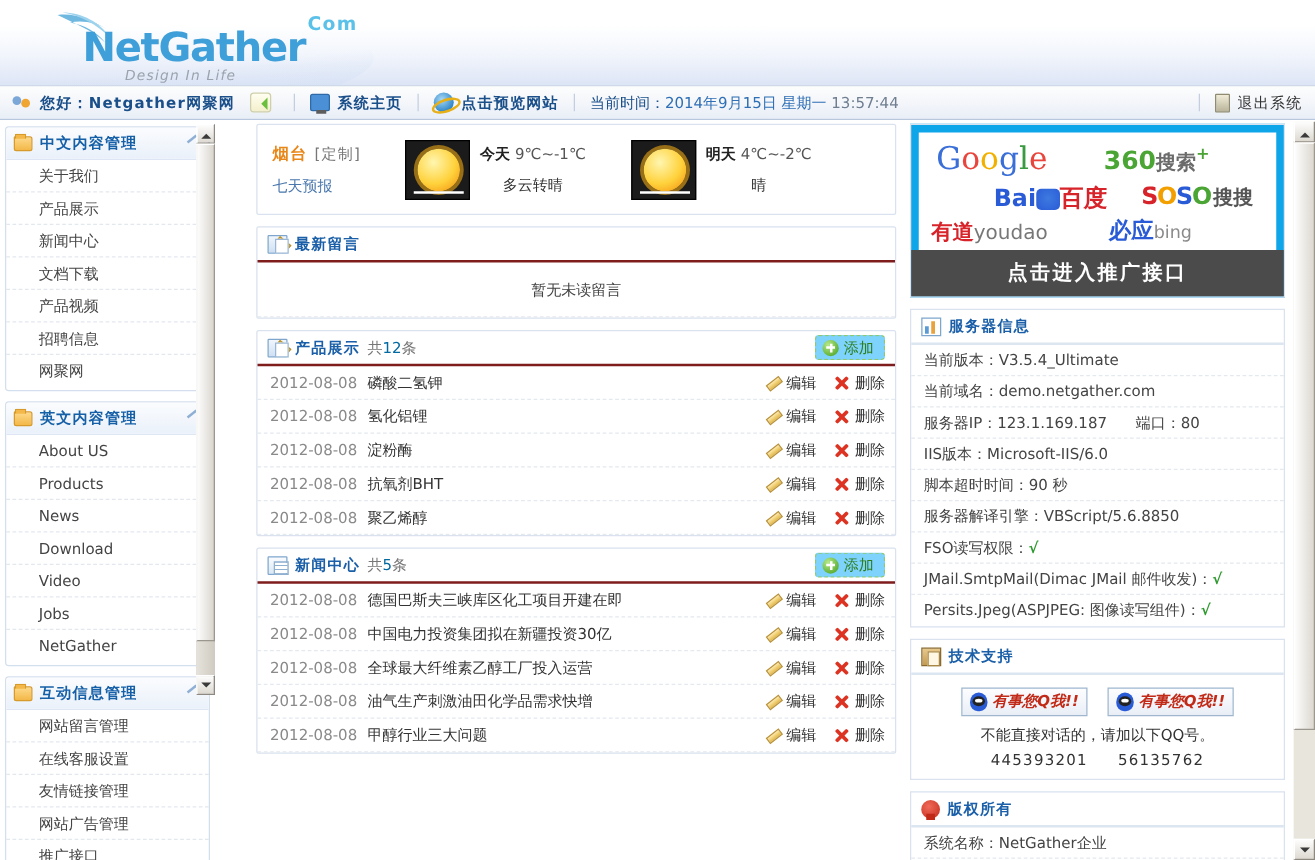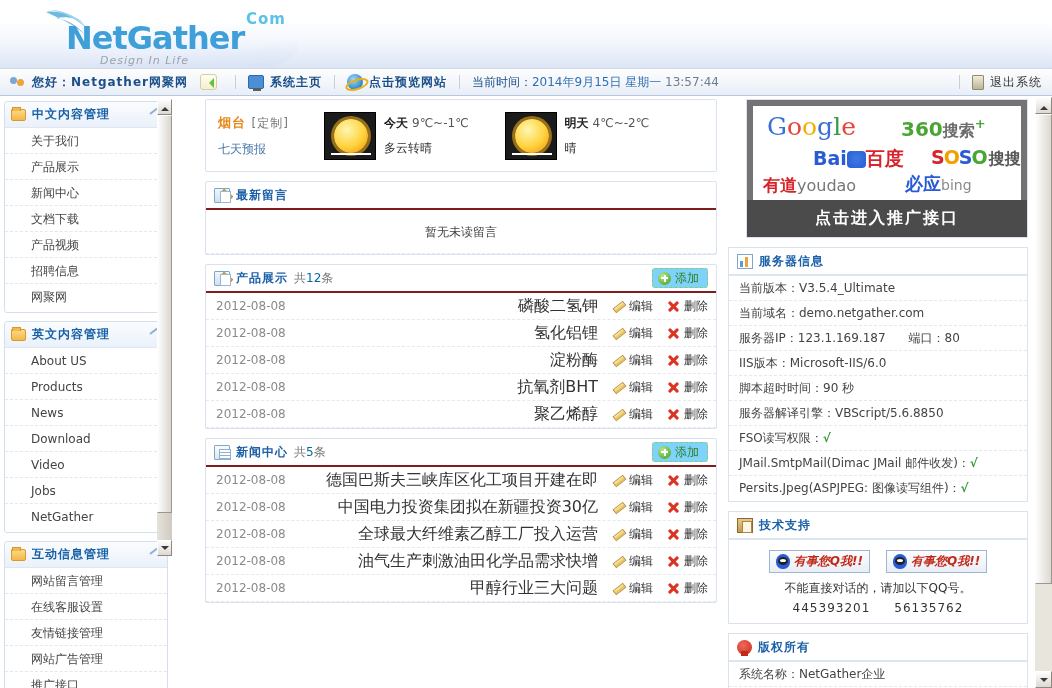--- a/index.html
+++ b/index.html
@@ -123,21 +123,21 @@
   .w-city .f { margin-top:9px;font-size:12px;color:#4a77ad; }
   .w-day { display:flex; align-items:center; margin-left:14px; }
   .w-sun { width:52px;height:48px;background:#1b1b1b;position:relative;flex:none;margin-right:8px;border:1px solid #000;}
   .w-sun:before{content:"";position:absolute;left:9px;top:6px;width:34px;height:34px;border-radius:50%;
     background:radial-gradient(circle at 38% 32%,#fff6b0,#ffd23c 55%,#f08a0a 100%);
     box-shadow:0 0 0 3px rgba(255,180,20,.55);}
   .w-sun:after{content:"";position:absolute;left:6px;bottom:4px;width:40px;height:2px;background:#fff;}
   .w-txt .l1 { font-size:12px; color:#333; margin-bottom:8px;}
   .w-txt .l1 b{color:#222;}
   .w-txt .l1 .t{color:#555;margin-left:4px;}
-  .w-txt .l2 { font-size:12px; color:#333; }
+  .w-txt .l2 { font-size:12px; color:#333;text-align:center; }
 
   .card-head {
     height:28px; display:flex; align-items:center; padding:0 8px;
     border-bottom:2px solid #7f1d1d;
     text-align:center;
   }
   .ch-icon{width:16px;height:15px;margin-right:6px;flex:none;position:relative;
     background:linear-gradient(#f1f6fc,#cfe0f2);border:1px solid #7ea6cd;border-radius:1px;}
   .ch-icon:after{content:"";position:absolute;left:5px;top:2px;width:9px;height:10px;background:#fff;border:1px solid #9ab8d6;}
   .ch-icon.pencil:before{content:"";position:absolute;left:6px;top:3px;width:10px;height:3px;background:#e8c25a;transform:rotate(40deg);border:1px solid #b8902f;}
@@ -154,32 +154,32 @@
   .btn-add .plus{width:13px;height:13px;border-radius:50%;background:radial-gradient(circle at 35% 30%,#b6e98a,#3f9b18);position:relative;margin-right:4px;flex:none;}
   .btn-add .plus:before{content:"";position:absolute;left:3px;top:5.5px;width:7px;height:2px;background:#fff;}
   .btn-add .plus:after{content:"";position:absolute;left:5.5px;top:3px;width:2px;height:7px;background:#fff;}
   .btn-add span{font-size:12px;color:#2e7d1a;}
 
   .empty-row { height:44px; line-height:44px; text-align:center; font-size:12px; color:#444; border-bottom:1px dashed #e4e9f0;}
 
   .row{ height:27px; display:flex; align-items:center; padding:0 8px 0 10px; border-bottom:1px dashed #e4e9f0;}
   .row:last-child{border-bottom:1px dashed #e4e9f0;}
   .row .date{ width:72px; font-size:12px; color:#8a8a8a; flex:none;}
-  .row .title{ font-size:16px; color:#333; flex:1; padding-left:6px; white-space:nowrap; overflow:hidden;text-align:right;}
+  .row .title{ font-size:12px; color:#333; flex:1; padding-left:6px; white-space:nowrap; overflow:hidden;}
   .act{display:flex;align-items:center;cursor:pointer;margin-left:14px;}
   .act .pen{width:13px;height:13px;position:relative;margin-right:4px;flex:none;}
   .act .pen:before{content:"";position:absolute;left:1px;top:4px;width:11px;height:4px;background:linear-gradient(#ffe9a8,#e2b84a);border:1px solid #b9923a;transform:rotate(-38deg);}
   .act .x{width:13px;height:13px;position:relative;margin-right:4px;flex:none;}
   .act .x:before,.act .x:after{content:"";position:absolute;left:0px;top:5px;width:13px;height:3px;background:#dd3322;border-radius:1px;}
   .act .x:before{transform:rotate(45deg);} .act .x:after{transform:rotate(-45deg);}
   .act span{font-size:12px;color:#333;}
 
   
   .right{ position:absolute; left:728px; top:2px; width:300px; }
-  .promo { border:1px solid #d9e2ee; background:#737373; padding:6px 6px 0 6px;margin-left:18px; }
+  .promo { border:1px solid #d9e2ee; background:#0ea5e9; padding:6px 6px 0 6px; }
   .engines { height:94px; position:relative; background:#fff; }
   .eg { position:absolute; white-space:nowrap; }
   .eg-google{ left:14px; top:6px; font-size:25px; font-family:"DejaVu Serif","Liberation Serif",serif;}
   .eg-google .g1{color:#3a6fd8;} .eg-google .o1{color:#e8453c;} .eg-google .o2{color:#f2b100;}
   .eg-google .g2{color:#3a6fd8;} .eg-google .l{color:#3a9a41;} .eg-google .e{color:#e8453c;}
   .eg-360{ left:148px; top:10px; font-size:20px; font-weight:bold;}
   .eg-360 .n{color:#4aa535;} .eg-360 .s{color:#6b6b6b;font-size:16px;} .eg-360 .p{color:#4aa535;font-size:13px;vertical-align:super;}
   .eg-baidu{ left:60px; top:40px; font-size:19px; font-weight:bold;}
   .eg-baidu .b{color:#2a5bd7;} .eg-baidu .dot{display:inline-block;width:19px;height:17px;background:radial-gradient(circle at 50% 45%,#3d7ae0,#2a5bd7);border-radius:4px;vertical-align:-3px;}
   .eg-baidu .c{color:#d7232a;}

